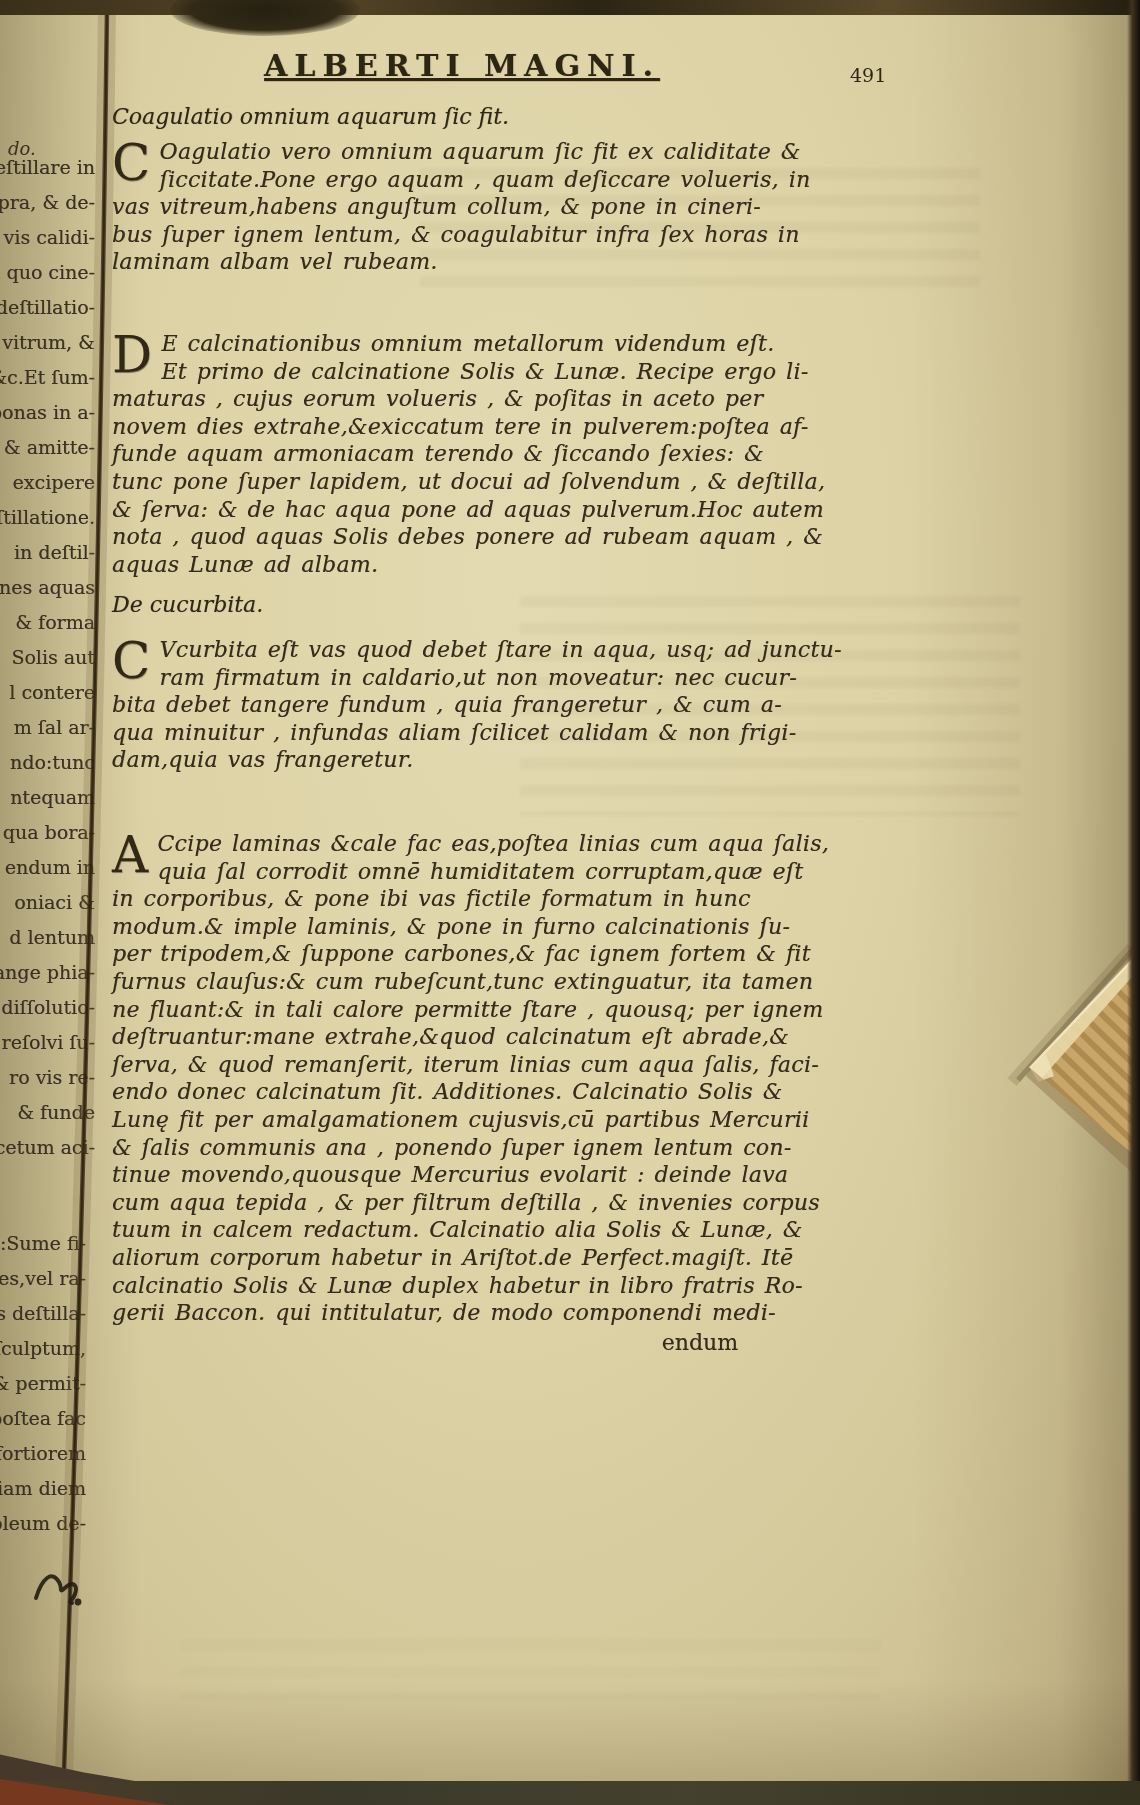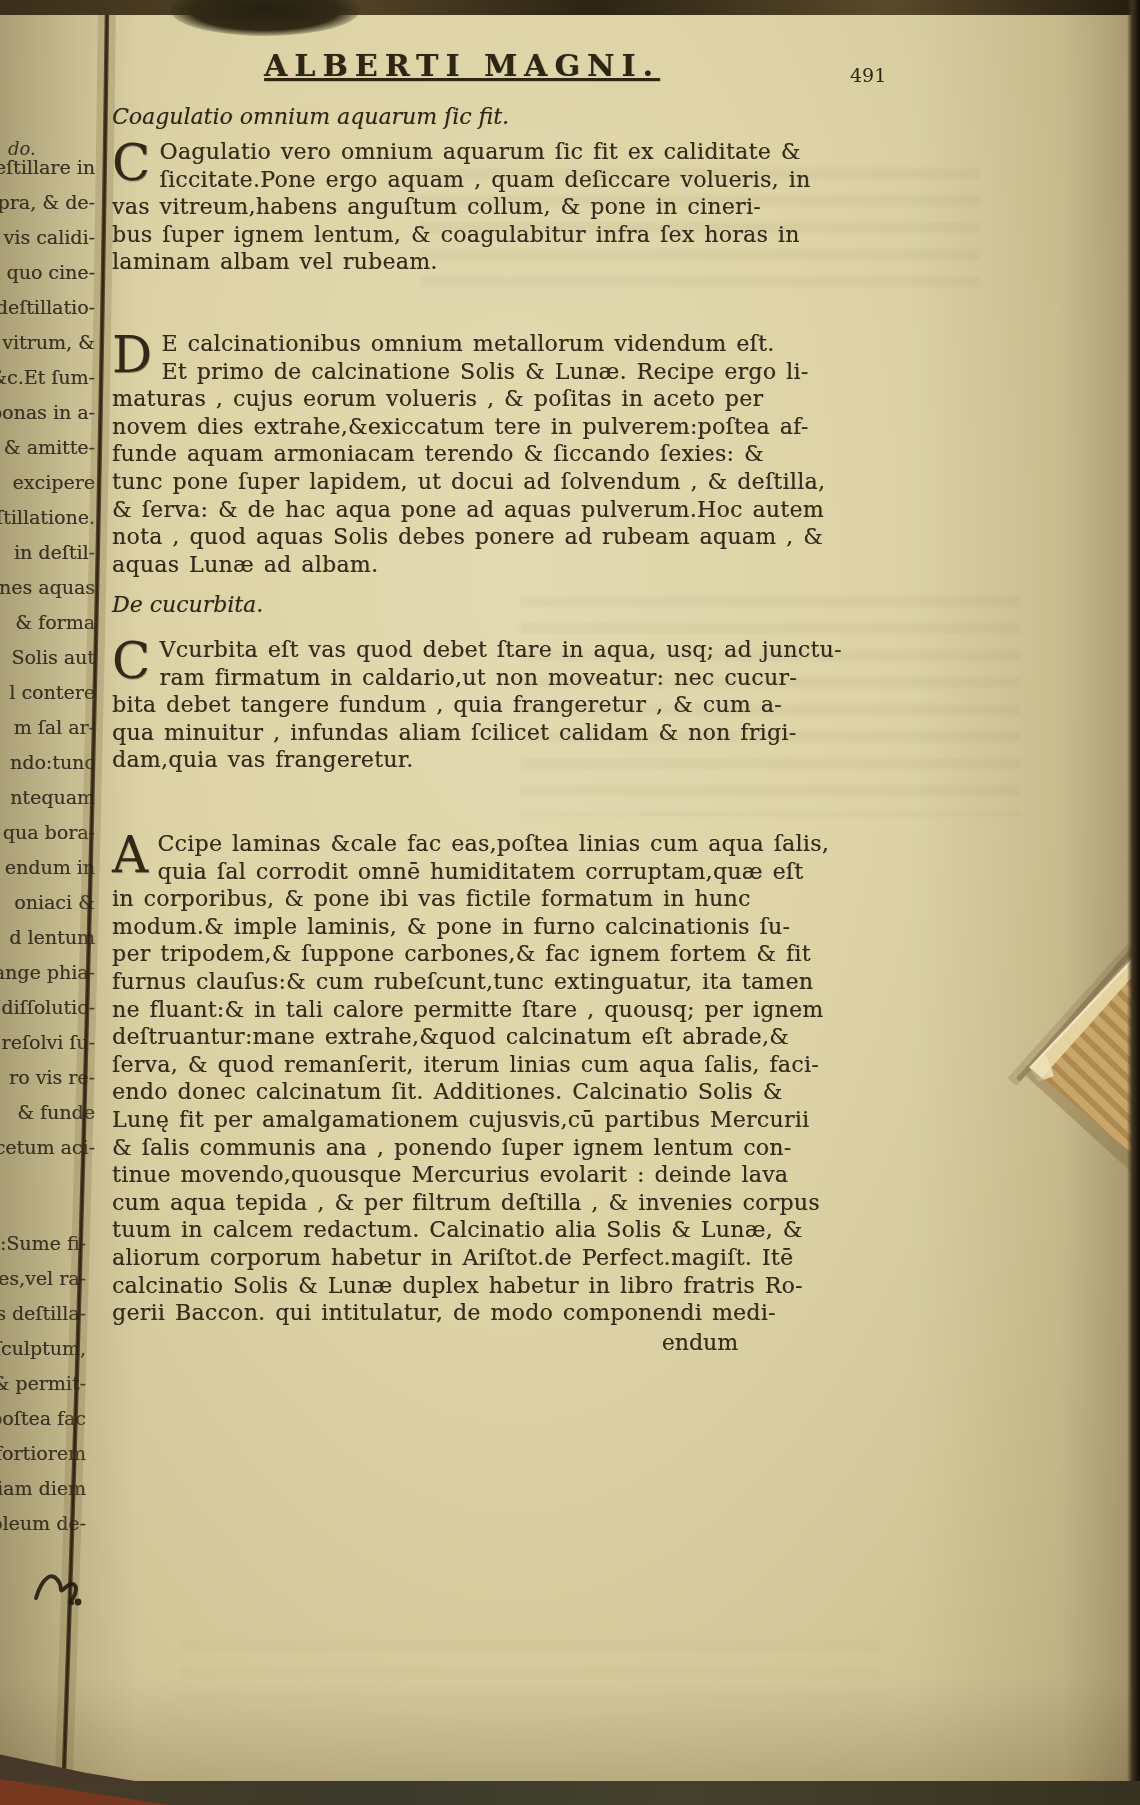--- a/index.html
+++ b/index.html
@@ -67,21 +67,21 @@
     text-shadow:.4px .3px .7px rgba(40,30,15,.4);
   }
   .h1{top:104px}.h2{top:296px}.h3{top:592px}.h4{top:795px}
   .para{
     position:absolute;left:0;width:748px;
     font-size:22px;line-height:27.6px;
     word-spacing:2.5px;letter-spacing:.3px;
     text-shadow:.4px .3px .6px rgba(40,30,15,.45);
   }
   .p1{top:138px}.p2{top:330px}.p3{top:636px}.p4{top:830px}
-  .para-lines{white-space:pre-line;}
+  .para-lines{white-space:pre-line;font-style:italic;}
   .drop-cap{
     float:left;font-size:50px;line-height:50px;height:52px;
     padding:0 9px 0 0;color:#322818;
     text-shadow:.6px .5px .8px rgba(40,30,15,.5);
   }
   .catchword{
     position:absolute;top:1330px;left:0;width:748px;
     text-align:right;padding-right:122px;box-sizing:border-box;
     font-size:22px;color:#342b1b;
     text-shadow:.4px .3px .6px rgba(40,30,15,.45);

